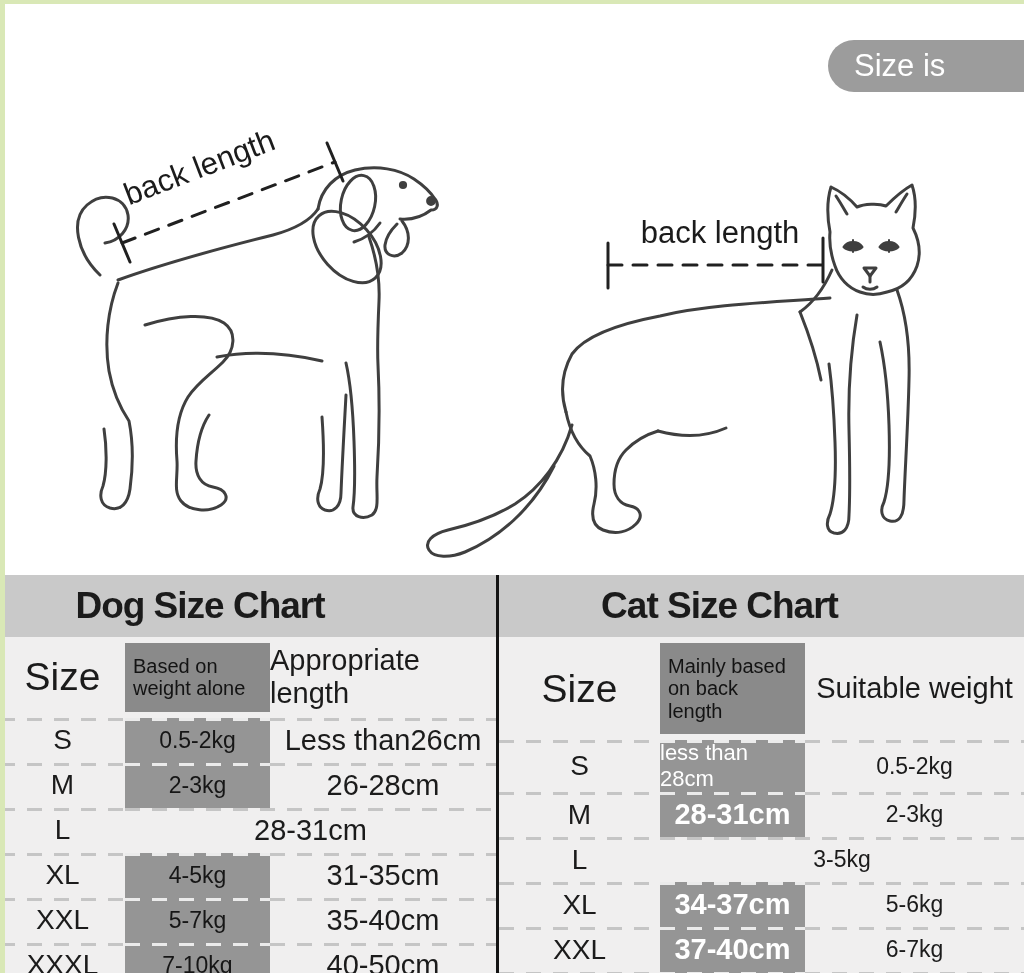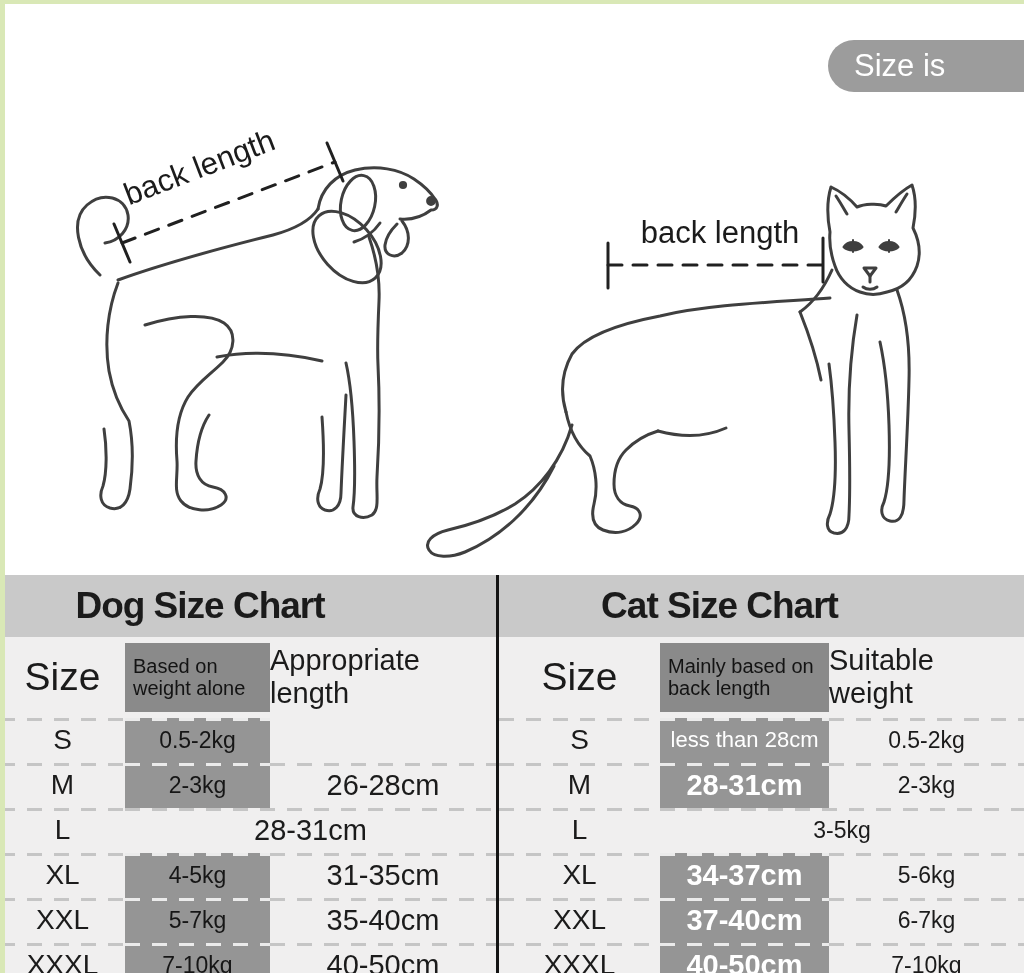--- a/index.html
+++ b/index.html
@@ -23,21 +23,21 @@
   .t-title{height:62px;flex:0 0 62px;background:#c9c9c9;display:flex;align-items:center;justify-content:center;
            font-weight:bold;font-size:37px;letter-spacing:-1px;}
   .dog .t-title{padding-right:96px;}
   .cat .t-title{padding-right:84px;}
   .row{display:flex;align-items:stretch;}
   .t-head{flex:0 0 61px;}
   .row.data{flex:0 0 45px;}
   .row.sliver{flex:1 1 auto;}
   .cell{display:flex;align-items:center;justify-content:center;box-sizing:border-box;}
   .dog .c1{width:125px;} .dog .c2{width:145px;} .dog .c3{flex:1;}
-  .cat .c1{width:161px;} .cat .c2{width:169px;} .cat .c3{flex:1;}
+  .cat .c1{width:161px;} .cat .c2{width:145px;} .cat .c3{flex:1;}
   .head-size{font-size:39px;}
   .head-other{font-size:29px;}
   .c2wrap{display:flex;}
   .head-dark{flex:1;margin:6px 0;background:#8a8a8a;color:#131313;font-size:20px;line-height:1.12;
              padding:12px 8px;display:flex;flex-direction:column;justify-content:center;box-sizing:border-box;}
   
   .data .cell,.sliver .cell{
      background-image:repeating-linear-gradient(90deg,#c5c5c5 0 15px,rgba(0,0,0,0) 15px 27px);
      background-size:100% 3px;background-repeat:no-repeat;background-position:top left;}
   .cell.dark{background-color:#959595;
@@ -118,20 +118,21 @@
   <div class="row t-head">
     <div class="cell c1 head-size">Size</div>
     <div class="cell c2 c2wrap">
       <div class="head-dark">Based on weight alone</div>
     </div>
     <div class="cell c3 head-other">Appropriate length</div>
   </div>
   <div class="row data">
     <div class="cell c1">S</div>
     <div class="cell c2 dark">0.5-2kg</div>
+    <div class="cell c3">Less than26cm</div>
   </div>
   <div class="row data">
     <div class="cell c1">M</div>
     <div class="cell c2 dark">2-3kg</div>
     <div class="cell c3">26-28cm</div>
   </div>
   <div class="row data">
     <div class="cell c1">L</div>
     <div class="cell c3">28-31cm</div>
   </div>

